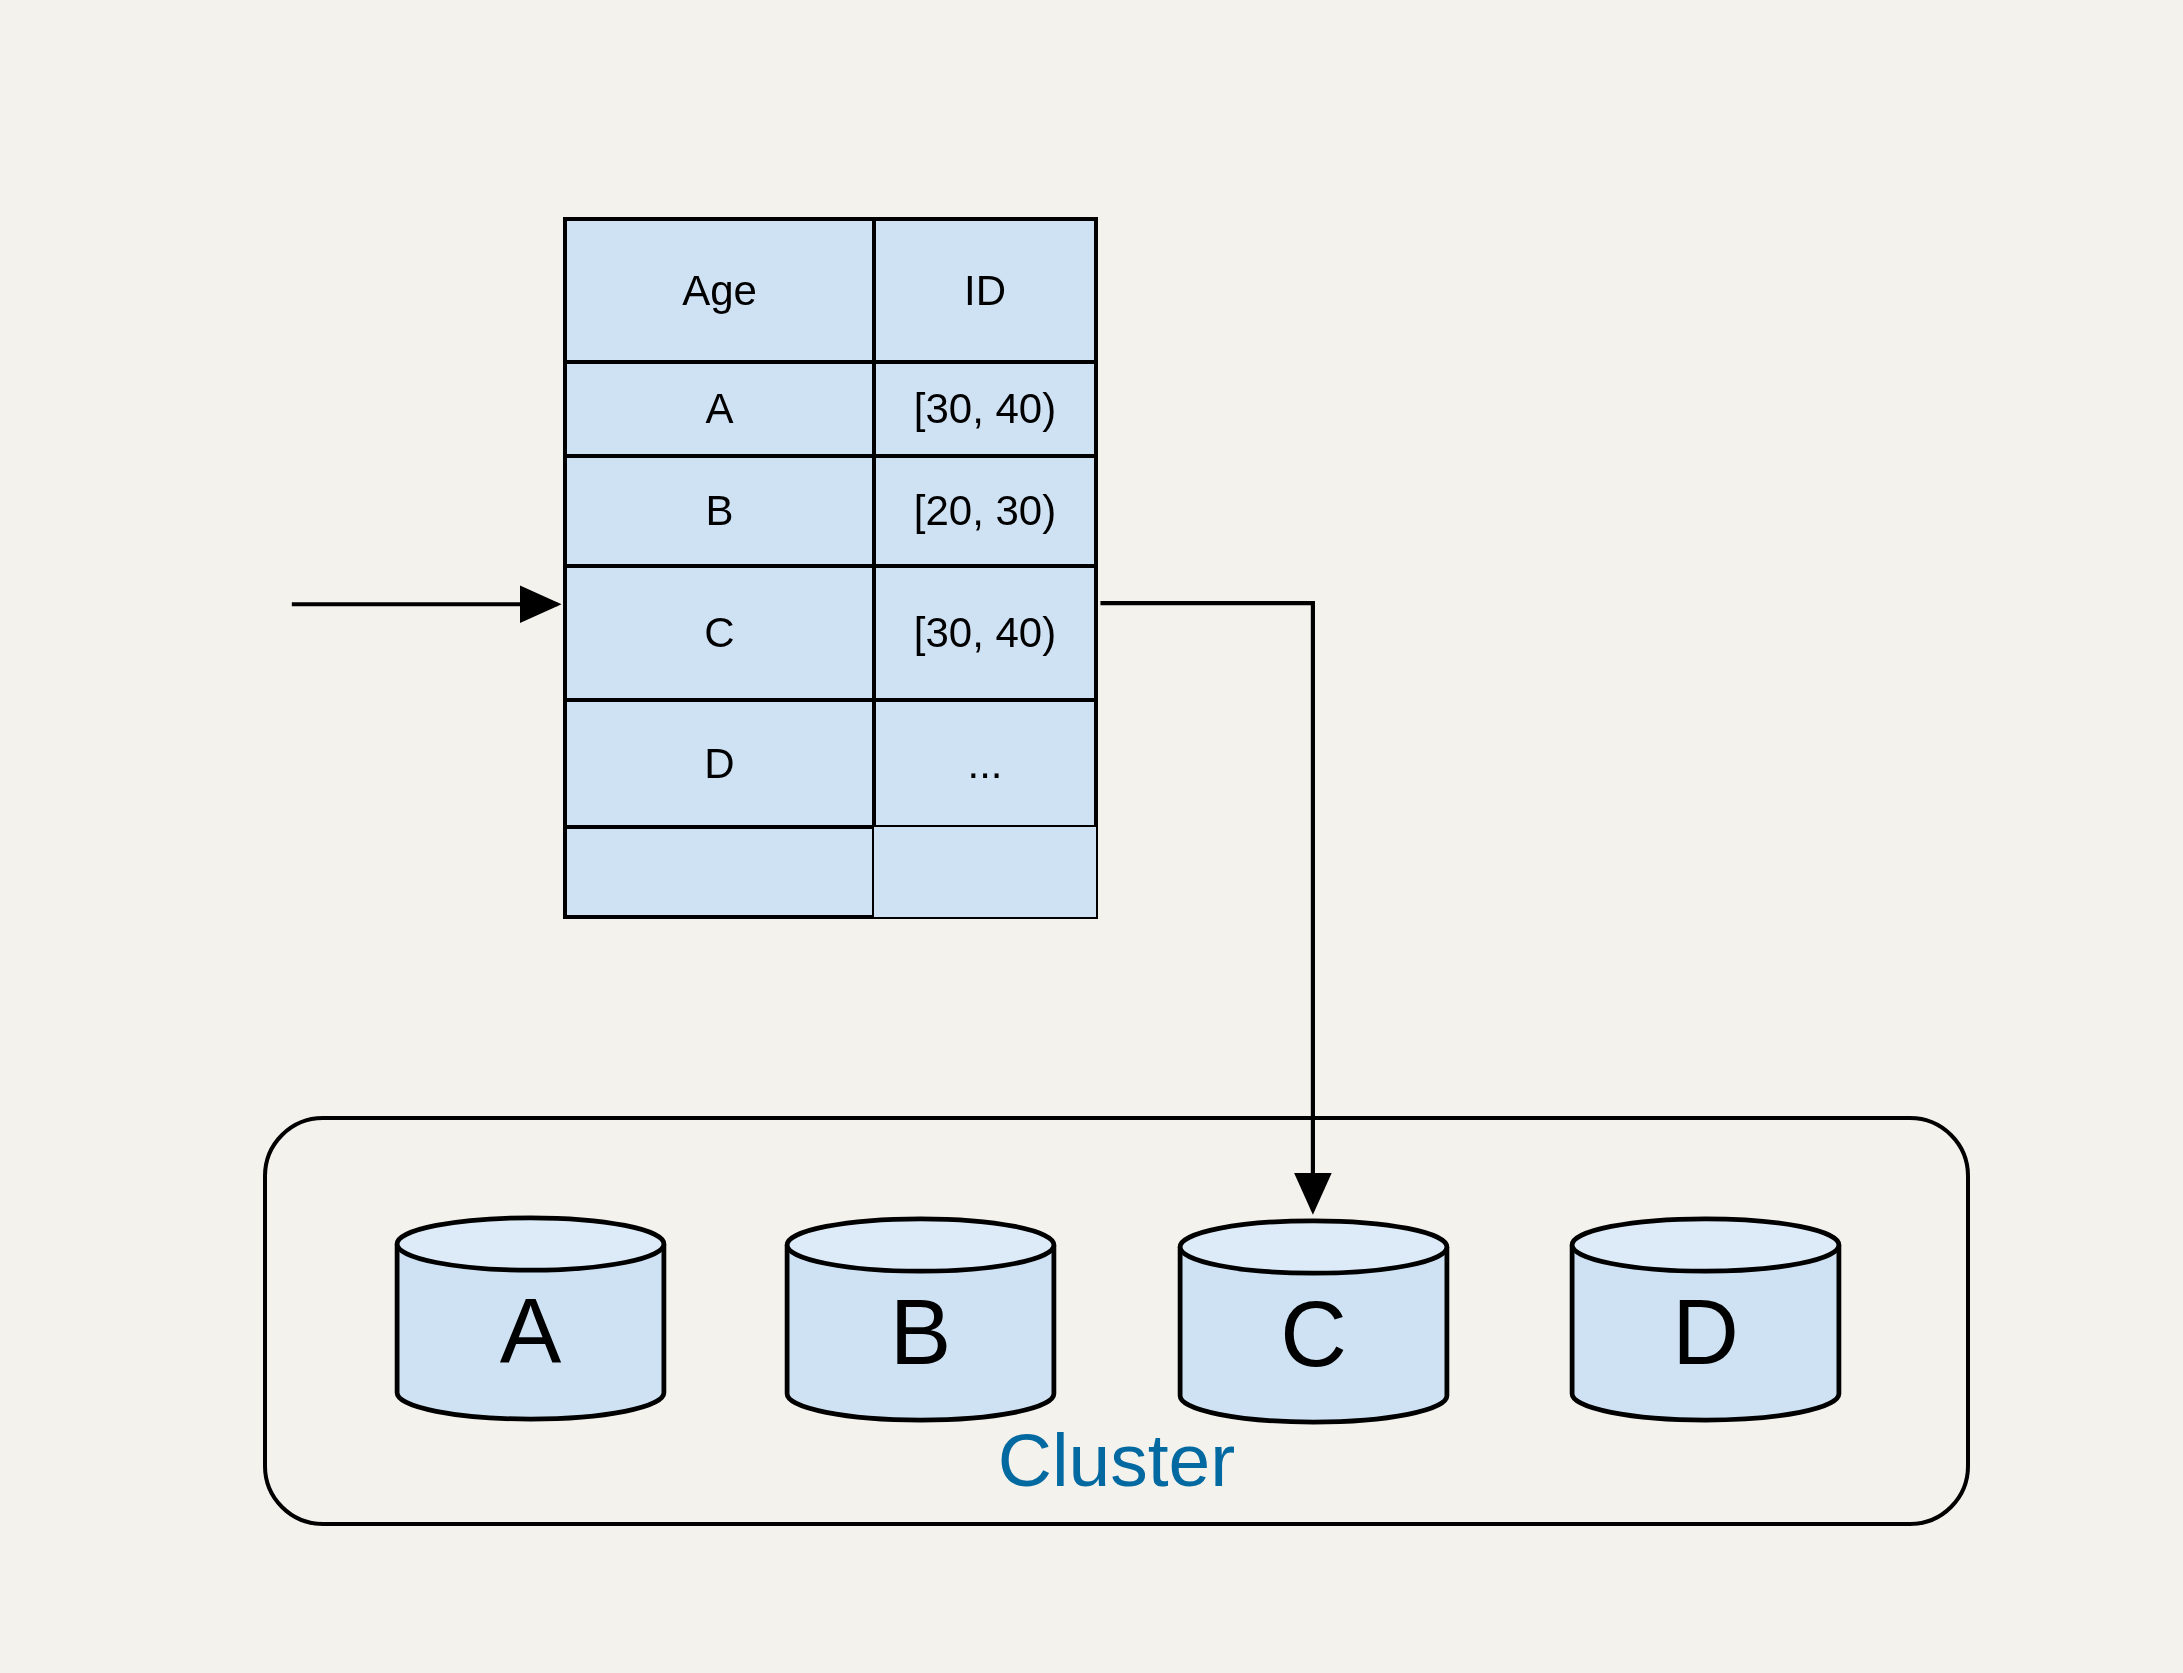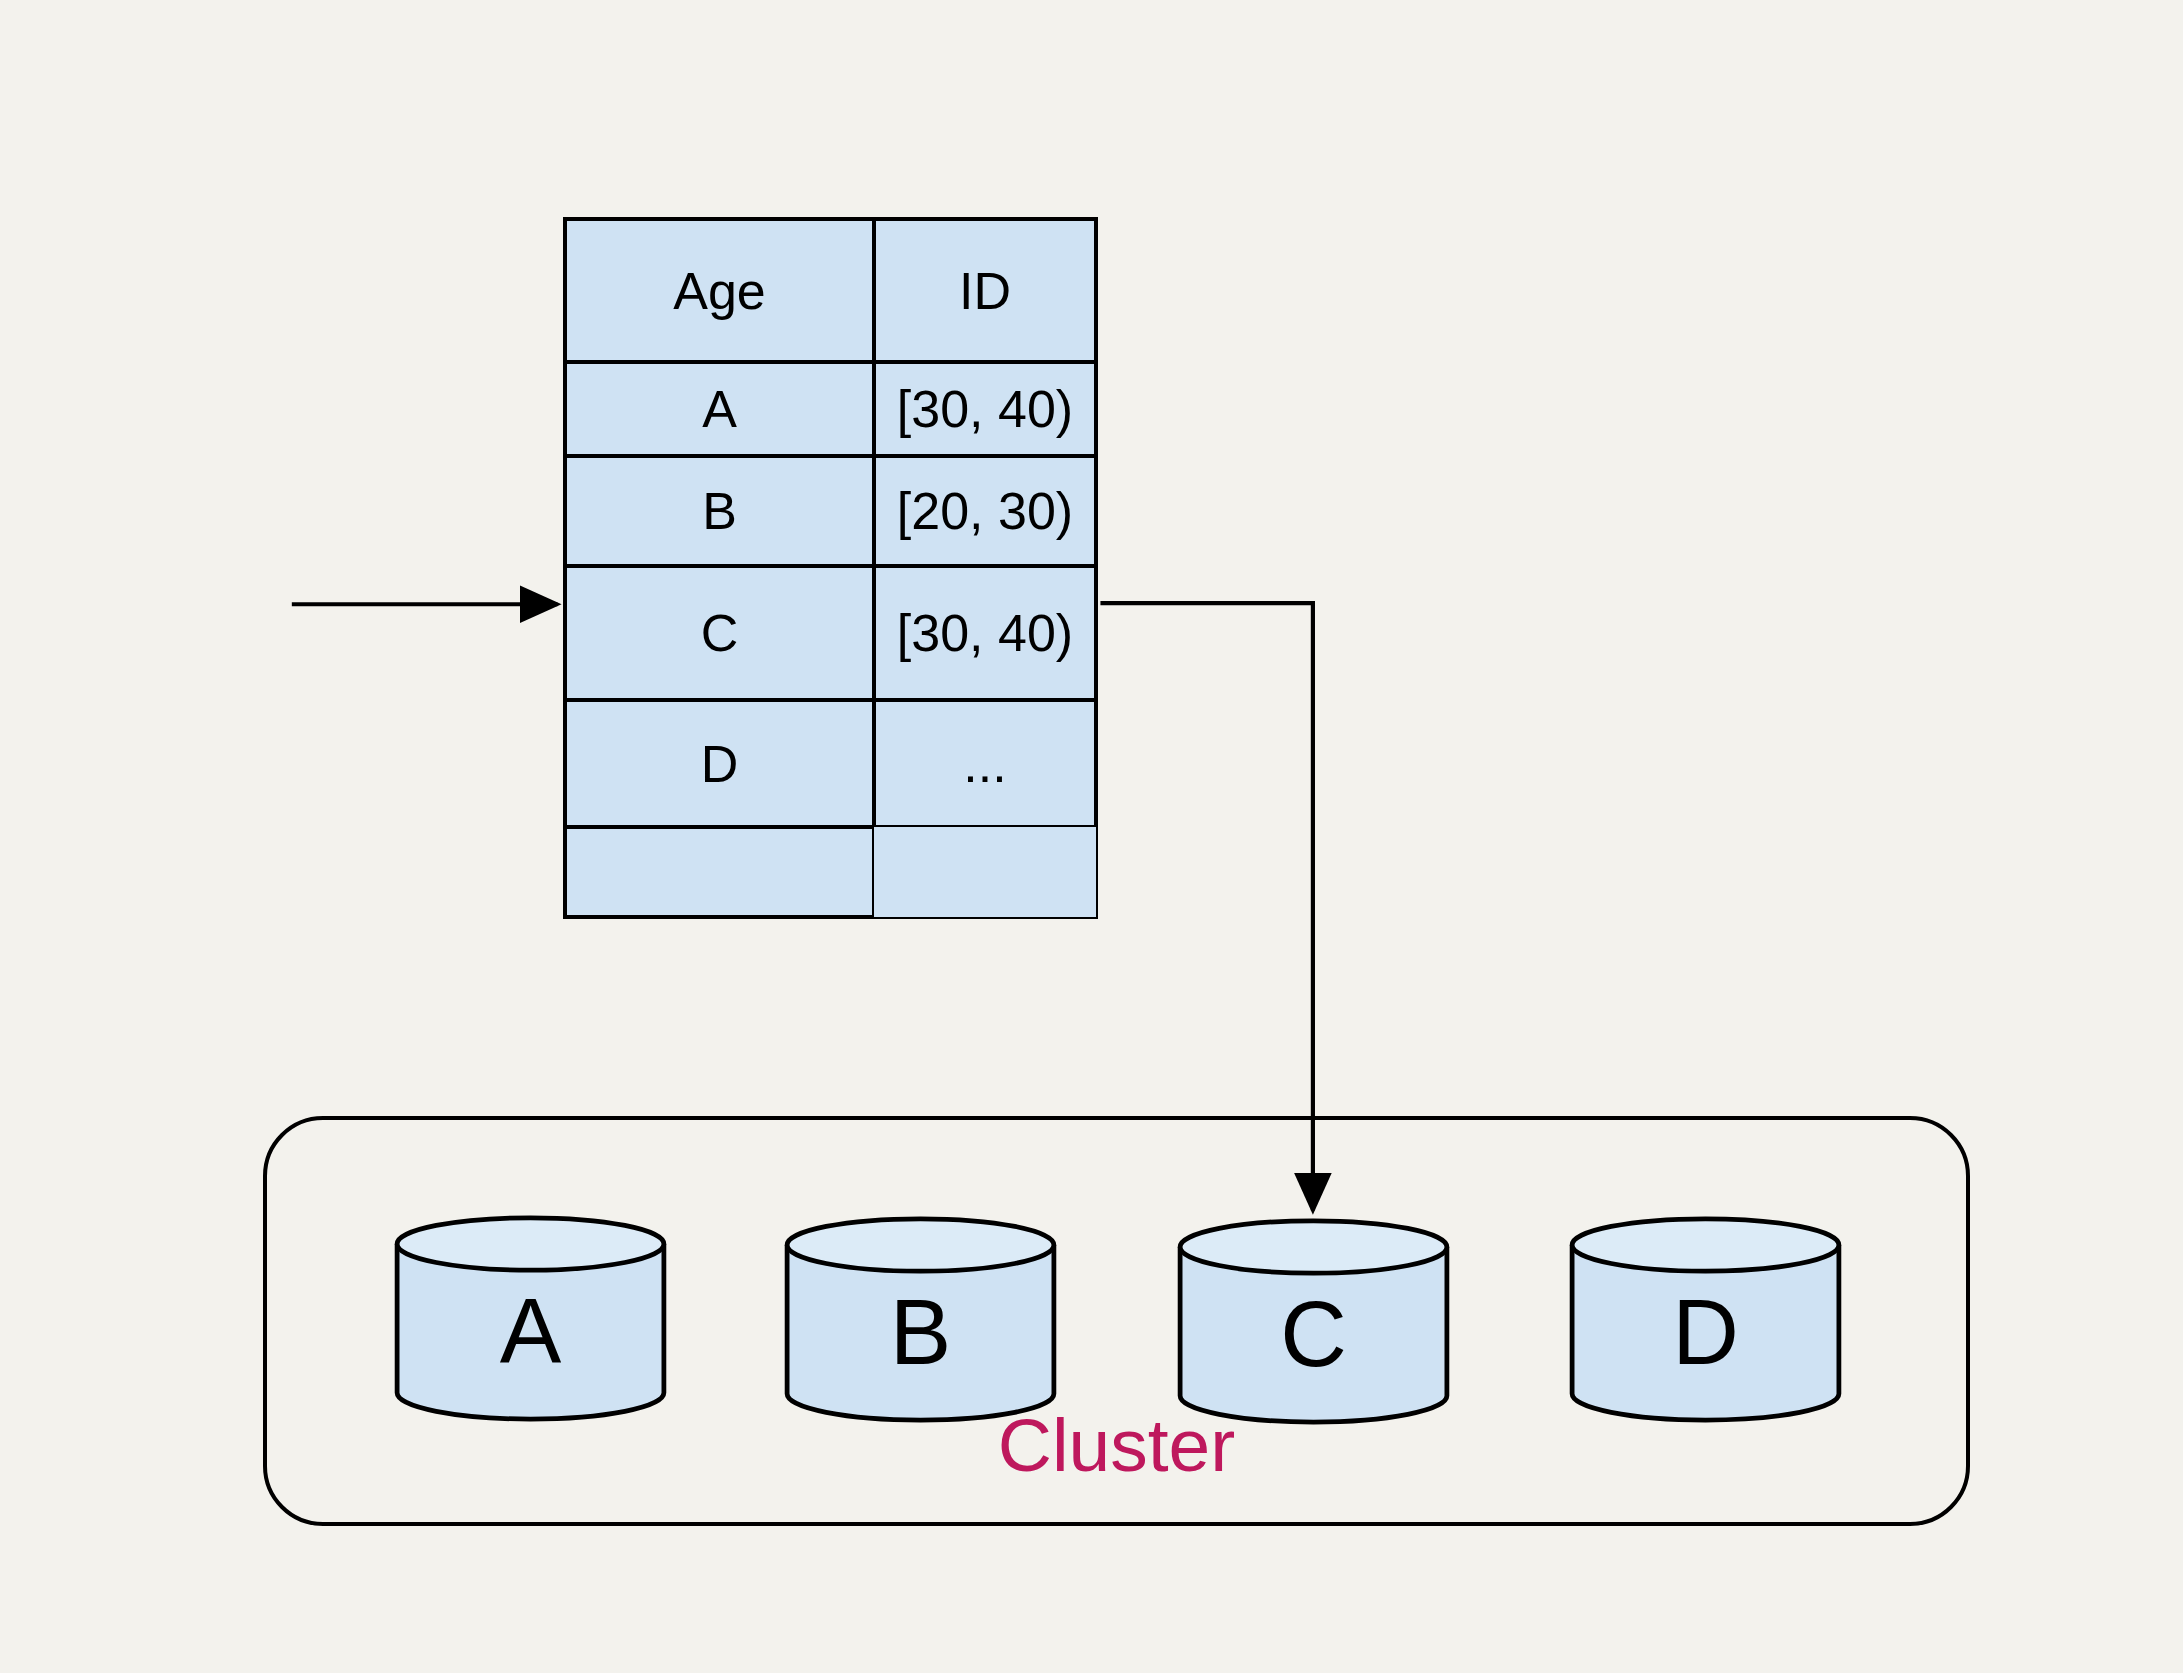--- a/index.html
+++ b/index.html
@@ -25,42 +25,42 @@
     border:2.4px solid var(--stroke);
     display:grid;
     grid-template-columns:309px 222px;
     grid-template-rows:143px 94px 110px 134px 127px 90px;
     background:var(--fill);
   }
   .age-table .cell{
     border:2.4px solid var(--stroke);
     background:var(--fill);
     display:flex;align-items:center;justify-content:center;
-    font-size:52px;color:#000;
+    font-size:42px;color:#000;
     white-space:nowrap;
   }
 
   
   .wires{
     position:absolute;left:0;top:0;width:2183px;height:1674px;
     pointer-events:none;
   }
 
   
   .cluster{
     position:absolute;left:263px;top:1116px;
     width:1707px;height:410px;
     border:4.2px solid var(--stroke);
     border-radius:60px;
     background:transparent;
   }
   .cluster-label{
-    position:absolute;left:0;right:0;top:282px;
+    position:absolute;left:0;right:0;top:297px;
     text-align:center;
-    font-size:75px;color:#be185d;
+    font-size:75px;color:#0369a1;
   }
 
   
   .db{position:absolute;width:277px;height:212px;}
   .db svg{display:block;width:277px;height:212px;}
   .db text{
     font-family:"Liberation Sans", sans-serif;
     font-size:155px;fill:#000;
   }
   .db-a{left:392px;top:1213px;}

